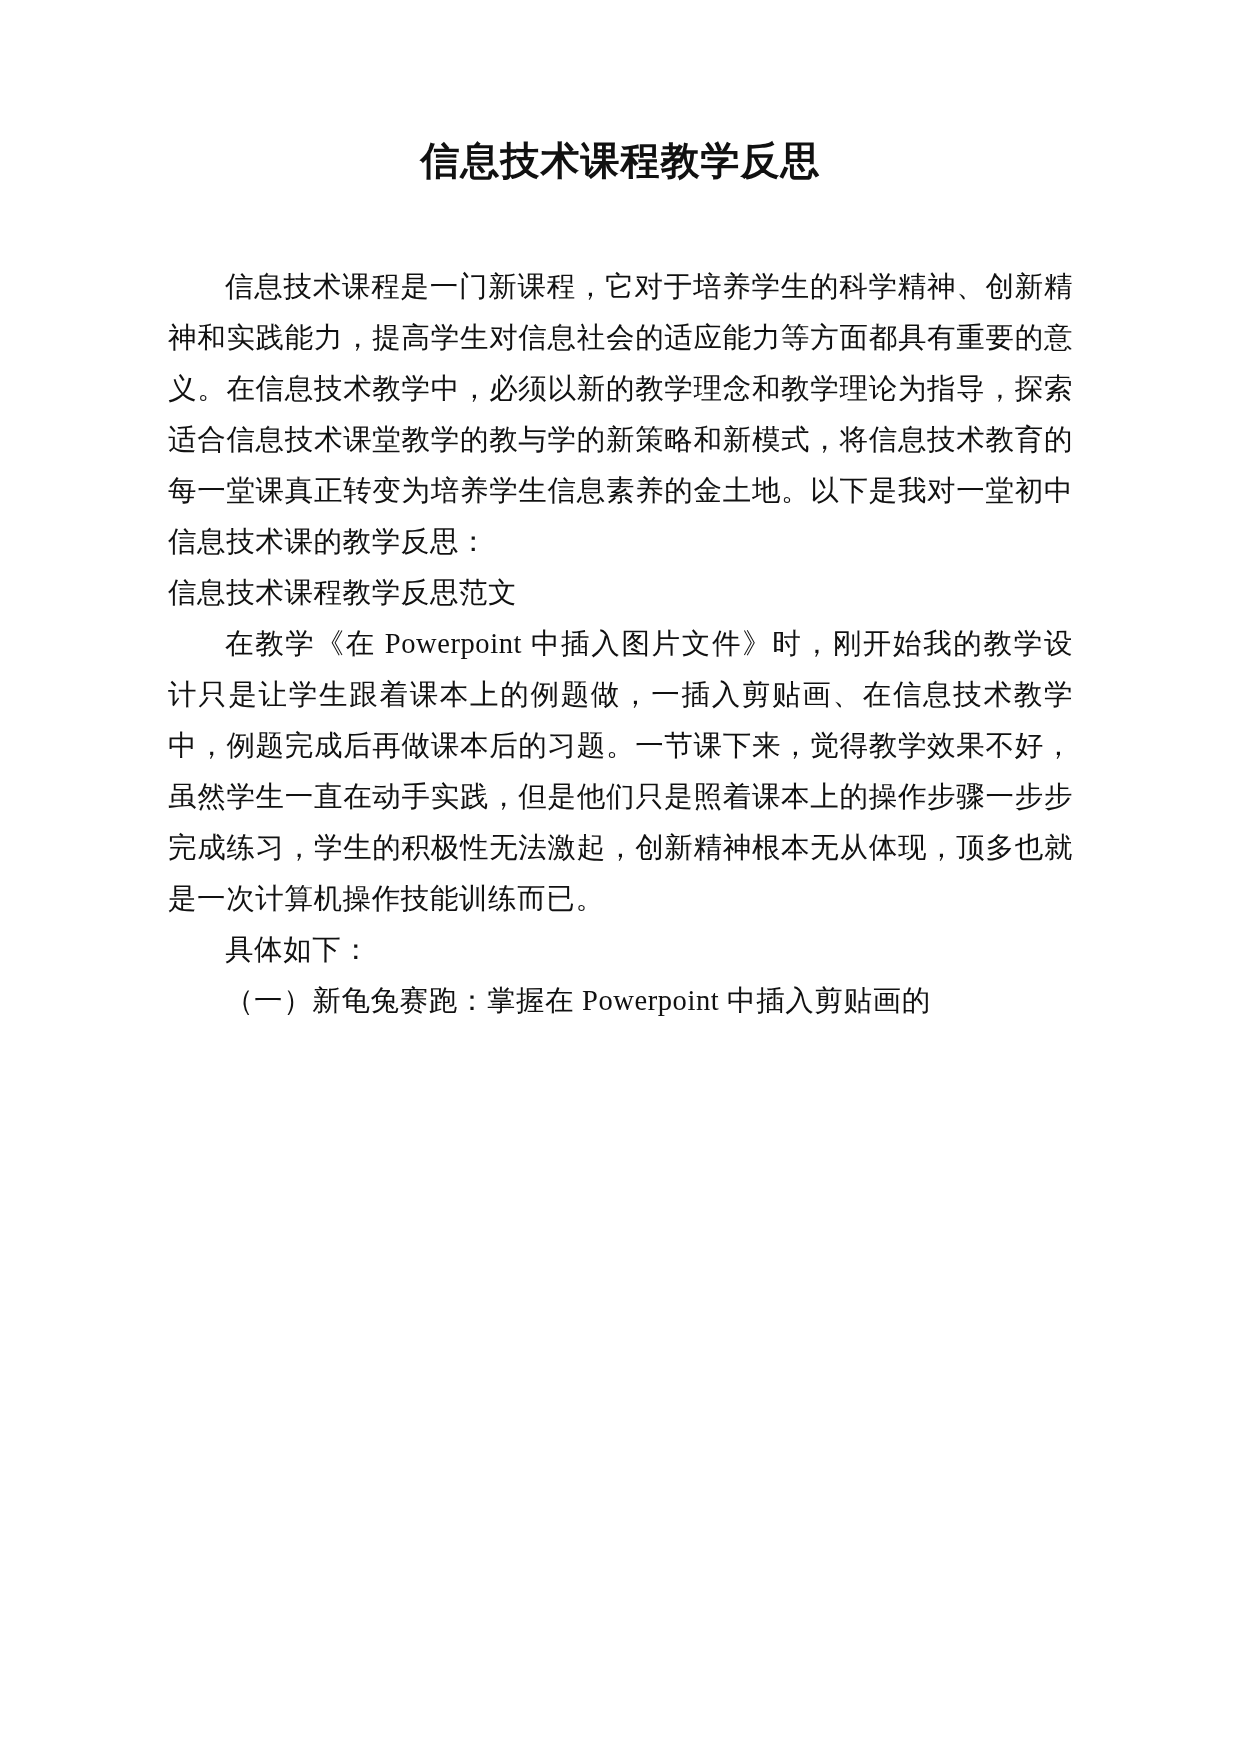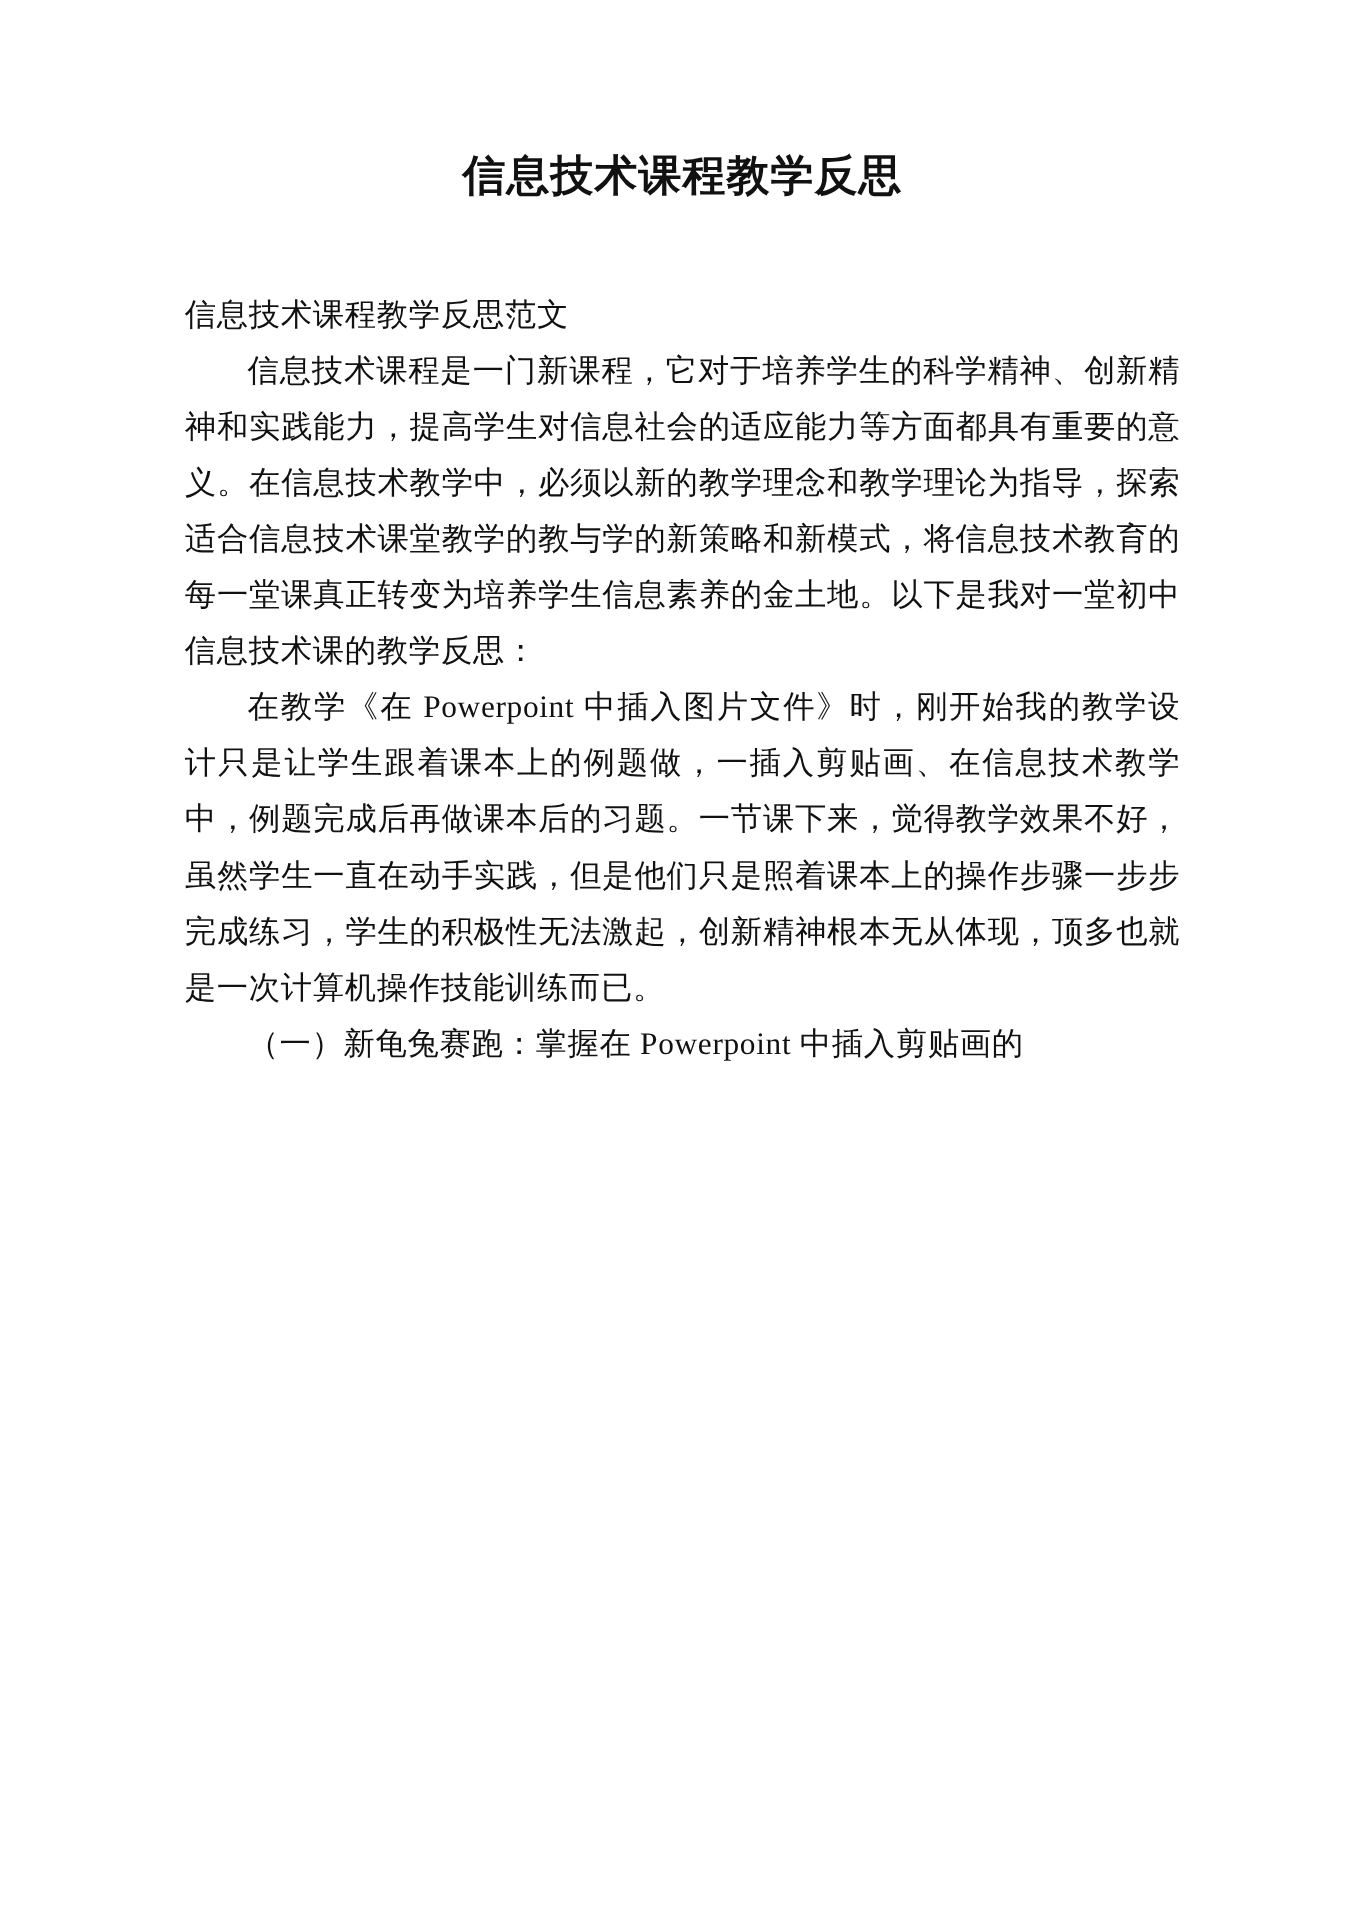--- a/index.html
+++ b/index.html
@@ -52,19 +52,20 @@
   }
 </style>
 </head>
 <body>
 
 <div class="page">
 
   <h1 class="doc-title">信息技术课程教学反思</h1>
 
   <div class="body-block">
+    <p class="para indent">信息技术课程是一门新课程，它对于培养学生的科学精神、创新精神和实践能力，提高学生对信息社会的适应能力等方面都具有重要的意义。在信息技术教学中，必须以新的教学理念和教学理论为指导，探索适合信息技术课堂教学的教与学的新策略和新模式，将信息技术教育的每一堂课真正转变为培养学生信息素养的金土地。以下是我对一堂初中信息技术课的教学反思：</p>
     <p class="para noindent">信息技术课程教学反思范文</p>
-    <p class="para indent">信息技术课程是一门新课程，它对于培养学生的科学精神、创新精神和实践能力，提高学生对信息社会的适应能力等方面都具有重要的意义。在信息技术教学中，必须以新的教学理念和教学理论为指导，探索适合信息技术课堂教学的教与学的新策略和新模式，将信息技术教育的每一堂课真正转变为培养学生信息素养的金土地。以下是我对一堂初中信息技术课的教学反思：</p>
     <p class="para indent">在教学《在 Powerpoint 中插入图片文件》时，刚开始我的教学设计只是让学生跟着课本上的例题做，一插入剪贴画、在信息技术教学中，例题完成后再做课本后的习题。一节课下来，觉得教学效果不好，虽然学生一直在动手实践，但是他们只是照着课本上的操作步骤一步步完成练习，学生的积极性无法激起，创新精神根本无从体现，顶多也就是一次计算机操作技能训练而已。</p>
+    <p class="para indent">具体如下：</p>
     <p class="para indent">（一）新龟兔赛跑：掌握在 Powerpoint 中插入剪贴画的</p>
   </div>
 
 </div>
 
 </body></html>

